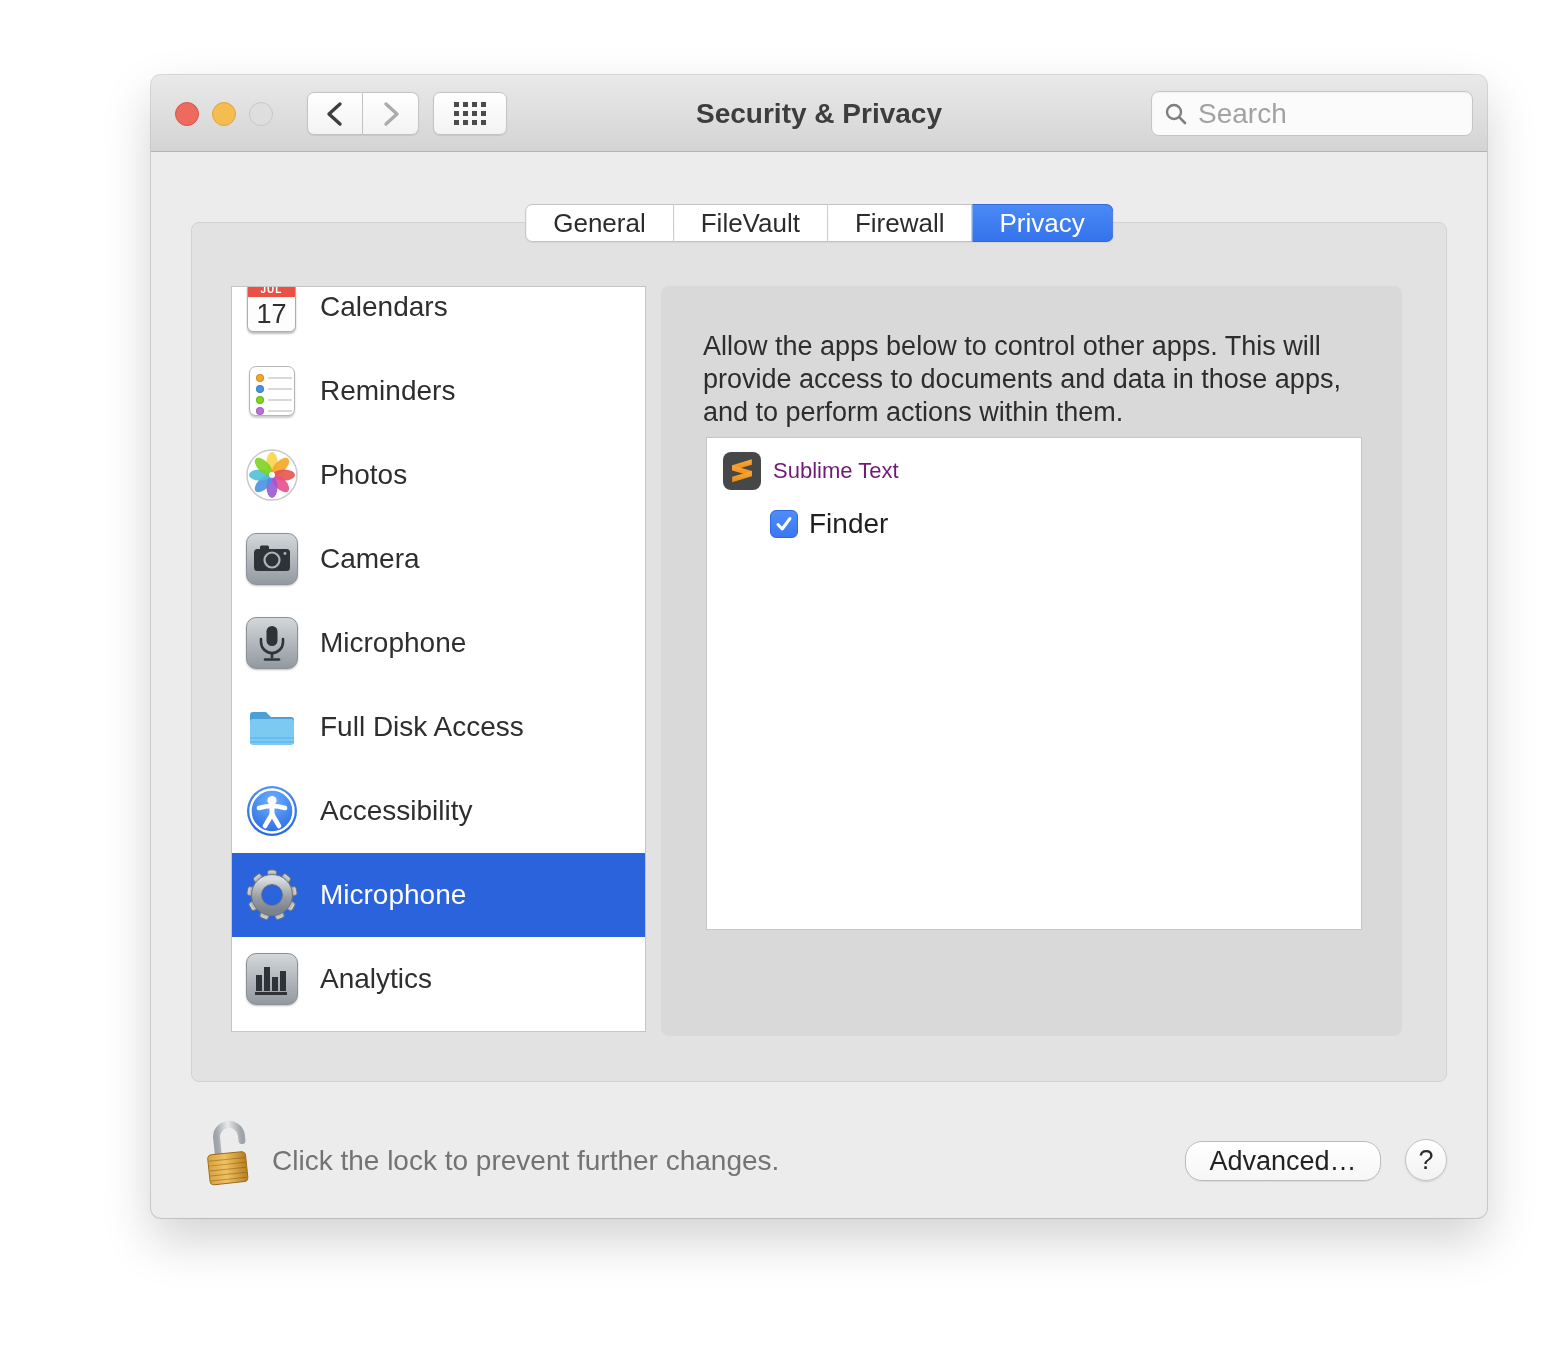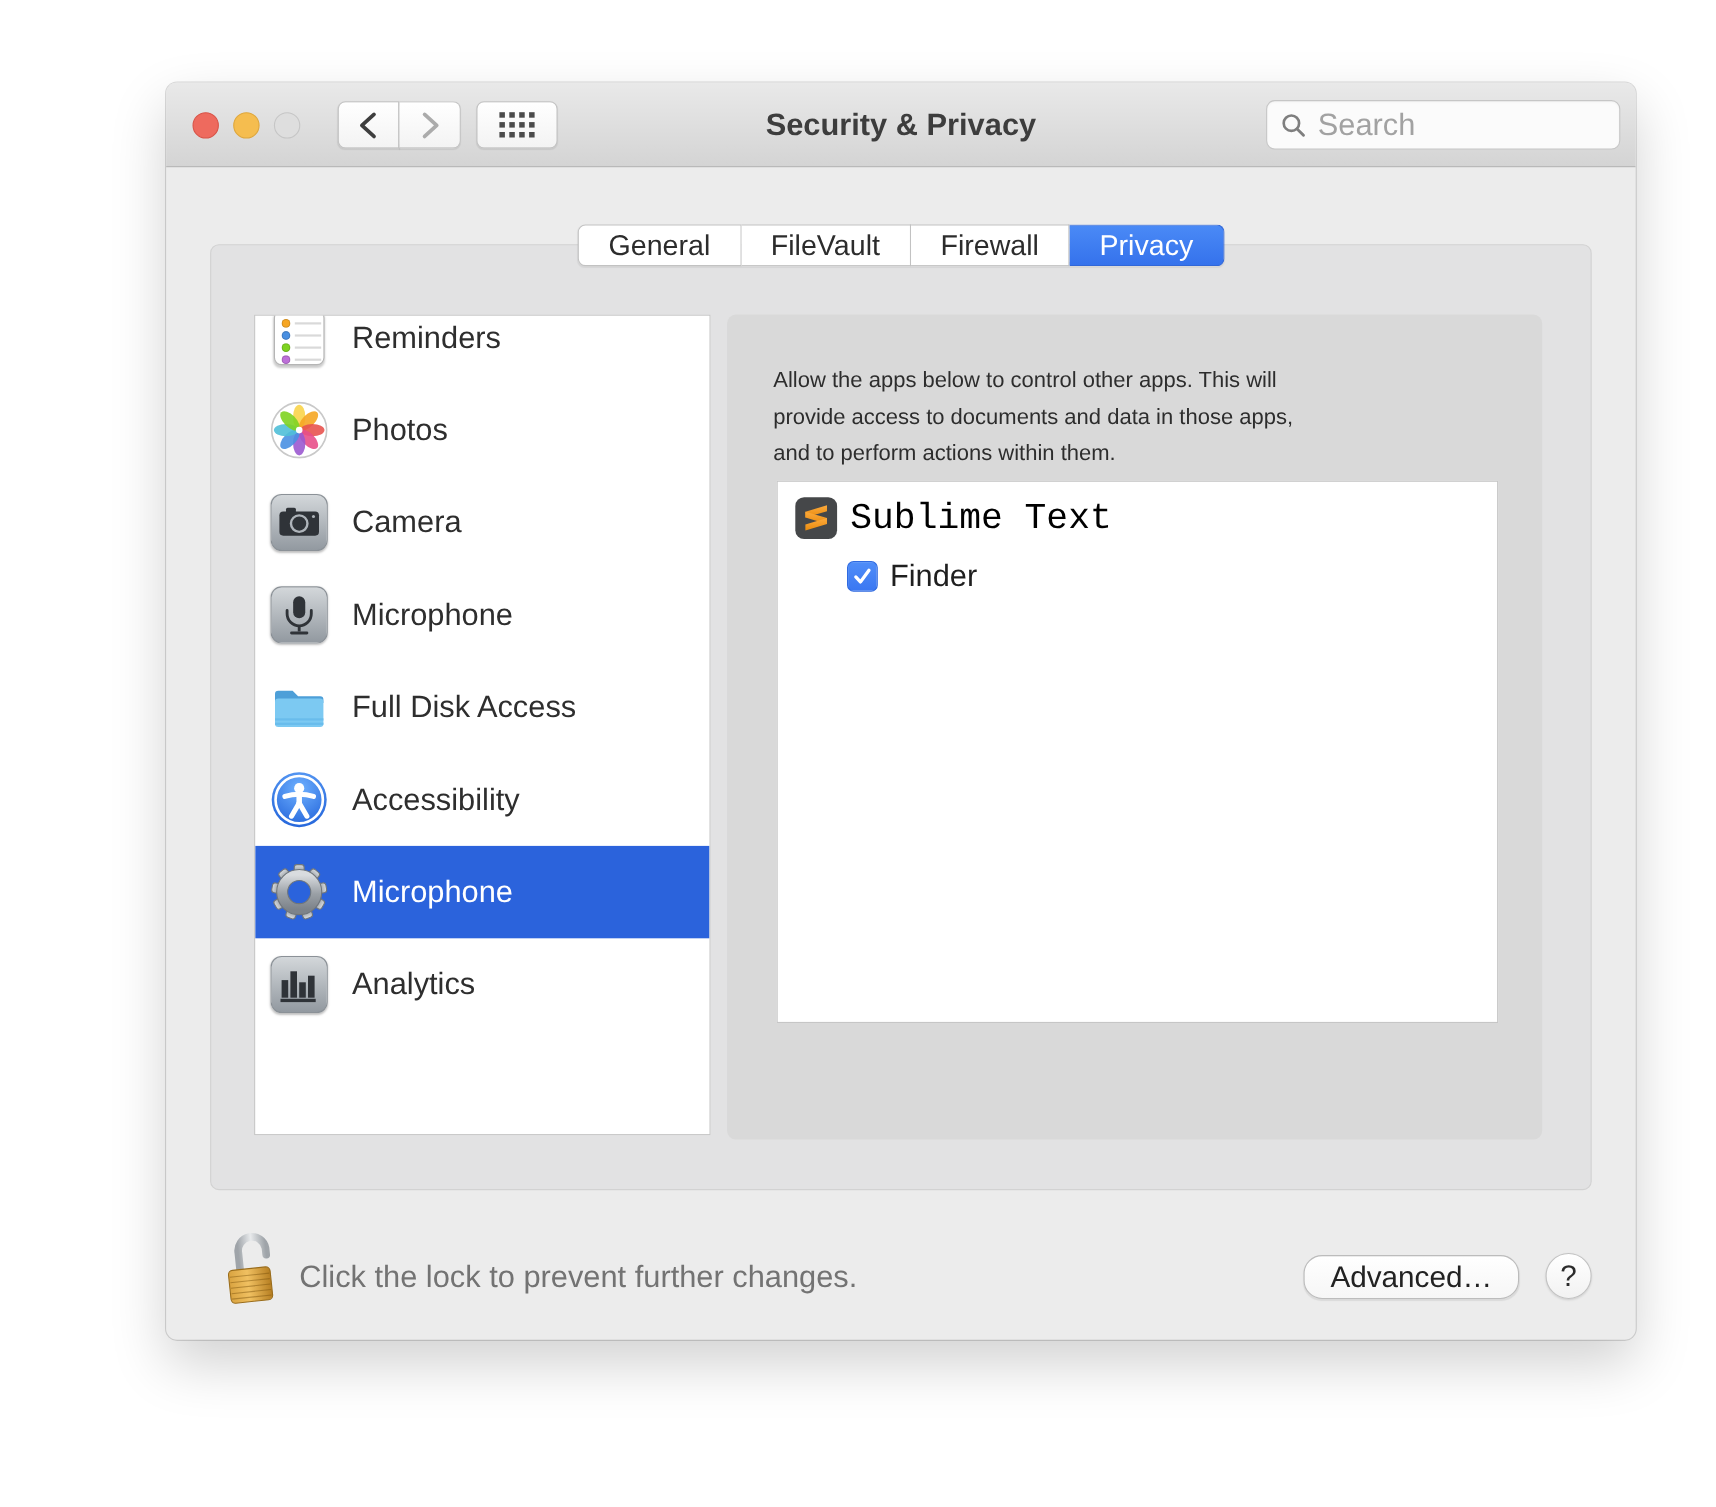--- a/index.html
+++ b/index.html
@@ -77,28 +77,28 @@
   .rem .rline { height:2px; width:24px; background:#d9d9d9; }
   
   .graytile { width:52px; height:52px; border-radius:10px;
     background:linear-gradient(#d3d7da,#9299a0); border:1px solid #8b9197;
     display:flex; align-items:center; justify-content:center; }
   .seltile { box-shadow:0 1px 2px rgba(0,0,0,0.25); }
 
   
   .detail { position:absolute; left:510px; top:211px; width:741px; height:750px;
     background:#d9d9d9; border-radius:8px; }
-  .desc { position:absolute; left:42px; top:44px; width:660px; font-size:20px;
+  .desc { position:absolute; left:42px; top:44px; width:660px; font-size:27px;
     line-height:33px; color:#2d2d2d; }
   .appbox { position:absolute; left:45px; top:151px; width:656px; height:493px;
     background:#ffffff; border:1px solid #c6c6c6; }
   .approw { display:flex; align-items:center; padding:14px 0 0 16px; }
   .appicon { width:38px; height:38px; border-radius:8px; background:#454749;
     display:flex; align-items:center; justify-content:center; flex:0 0 auto; }
-  .appname { margin-left:12px; font-size:33px; color:#000000;font-family:Liberation Mono, monospace; }
+  .appname { margin-left:12px; font-size:22px; color:#701a75; }
   .permrow { display:flex; align-items:center; padding:18px 0 0 63px; }
   .checkbox { width:28px; height:28px; border-radius:6px; background:#ffffff;
     border:1px solid #b9b9b9; display:flex; align-items:center; justify-content:center; flex:0 0 auto; }
   .checkbox.checked { background:linear-gradient(#4f8df8,#3a77f2); border:1px solid #2f6ae0; }
   .checkbox svg { display:none; }
   .checkbox.checked svg { display:block; }
   .permname { margin-left:11px; font-size:28px; color:#1f1f1f; }
 
   
   .lockicon { position:absolute; left:50px; top:1040px; }
@@ -175,20 +175,29 @@
       <div class="tab">
           <span>Firewall</span>
         </div>
       <div class="tab selected">
           <span>Privacy</span>
         </div>
     </div>
 
     <div class="sidebar">
 
+      <div class="srow">
+        <div class="sicon">
+          <div class="cal">
+            <div class="calhead">JUL</div>
+            <div class="calday">17</div>
+          </div>
+        </div>
+        <div class="slabel">Calendars</div>
+      </div>
 
       <div class="srow">
         <div class="sicon">
           <div class="rem">
             <div class="rrow">
                 <span class="rdot" style="background:#f6a623"></span>
                 <span class="rline"></span>
               </div>
             <div class="rrow">
                 <span class="rdot" style="background:#4a90e2"></span>

